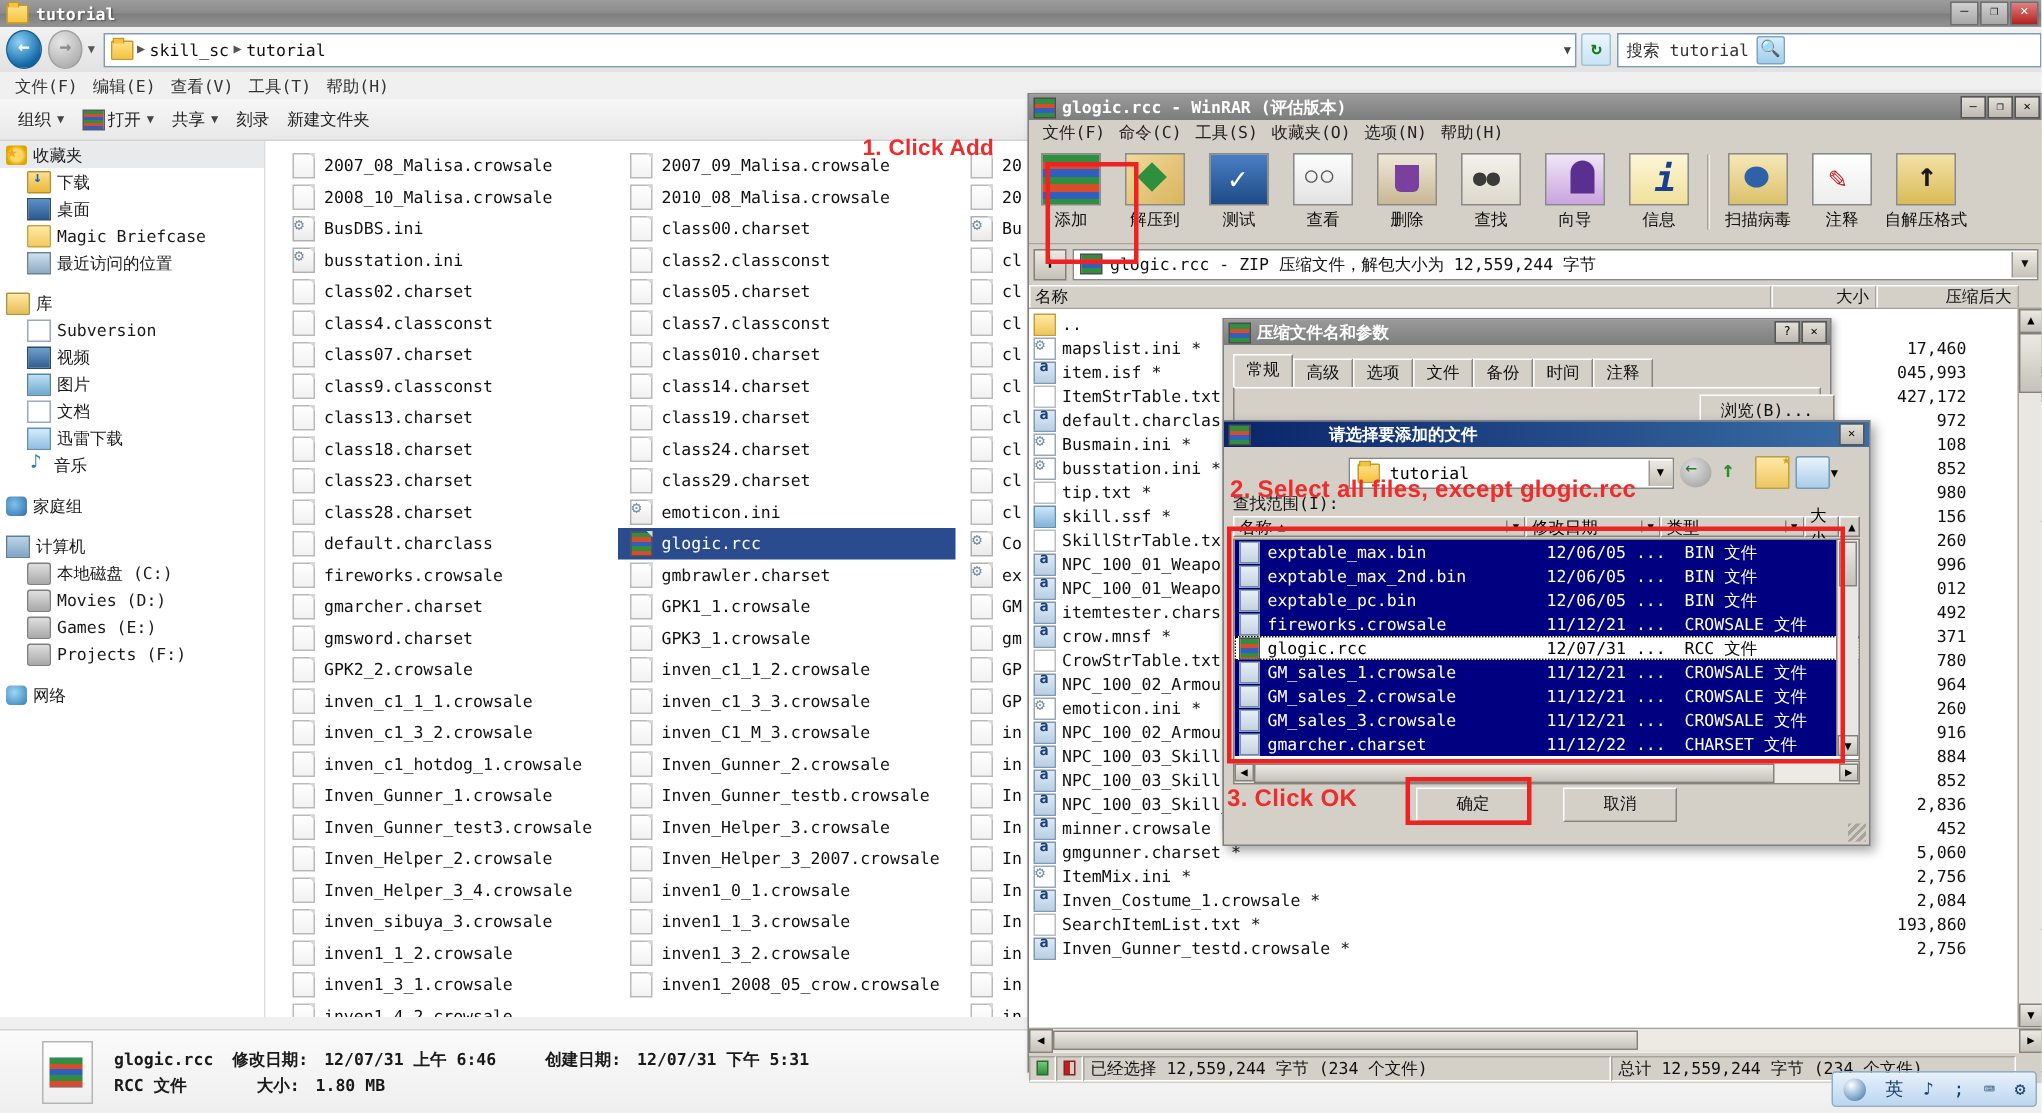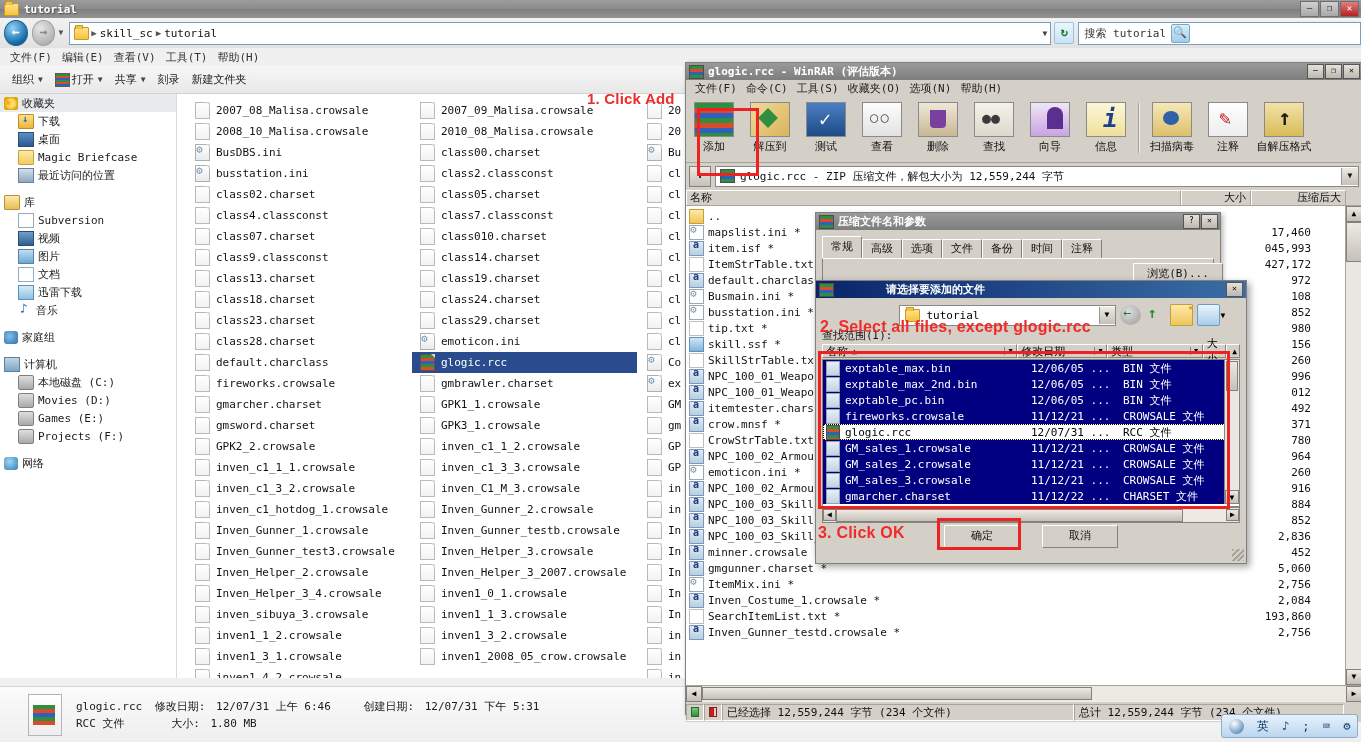--- a/index.html
+++ b/index.html
@@ -99,21 +99,21 @@
   .frow.sel{background:#2a4b8d;color:#fff;}
   .fico{width:13px;height:15px;flex:0 0 13px;margin-right:6px;position:relative;
         background:linear-gradient(to bottom,#ffffff,#f2f2f2);border:1px solid #b9b9b9;}
   .fico:after{content:"";position:absolute;right:-1px;top:-1px;border-left:4px solid transparent;border-top:4px solid #d7d7d7;}
   .fico.ini{background:linear-gradient(to bottom,#ffffff,#eaeaea);border:1px solid #b0b0b0;}
   .fico.ini:before{content:"\2699";position:absolute;left:0px;top:-2px;font-size:11px;color:#7794ad;}
   .fico.rar{background:repeating-linear-gradient(to bottom,#2f8f3f 0 3px,#d94b2b 3px 6px,#2f5fbf 6px 9px);border:1px solid #555;}
 
   
   #exp-detail{left:0;top:686px;width:1361px;height:56px;
-     background:linear-gradient(to bottom,#fbfbfb,#eeeeee);border-top:1px solid #d6d6d6;display:flex;align-items:center;}
+     background:linear-gradient(to bottom,#fbfbfb,#eeeeee);border-top:1px solid #d6d6d6;display:flex;align-items:center;font-weight:bold;}
   #exp-detail .bigico{width:32px;height:40px;margin-left:28px;
      background:linear-gradient(to bottom,#fff,#eee);border:1px solid #b5b5b5;position:relative;}
   #exp-detail .bigico:before{content:"";position:absolute;left:4px;top:10px;width:22px;height:20px;
      background:repeating-linear-gradient(to bottom,#2f8f3f 0 4px,#d94b2b 4px 8px,#2f5fbf 8px 12px);}
   .dtxt{font-size:11px;color:#1a1a1a;}
 
   
   .anno{color:#ef2b2b;font-family:"Liberation Sans",sans-serif;font-weight:bold;font-size:15px;letter-spacing:.2px;}
   .redbox{border:3px solid #ee2222;}
 
@@ -740,21 +740,21 @@
       </div>
       <div>
         <span class="dtxt">RCC 文件</span>
         <span class="dtxt" style="margin-left:40px;">大小:</span>
         <span class="dtxt" style="margin-left:4px;">1.80 MB</span>
       </div>
     </div>
   </div>
 </div>
 
-<div class="abs anno" style="left:587px;top:90px;">1. Click Add</div>
+<div class="abs anno" style="left:575px;top:90px;">1. Click Add</div>
 
 <div class="abs" id="winrar">
   <div id="wr-title">
     <span class="rarico"></span>
     <span class="t">glogic.rcc - WinRAR  (评估版本)</span>
     <div class="ctrls">
       <div>–</div>
       <div>❐</div>
       <div>✕</div>
     </div>

